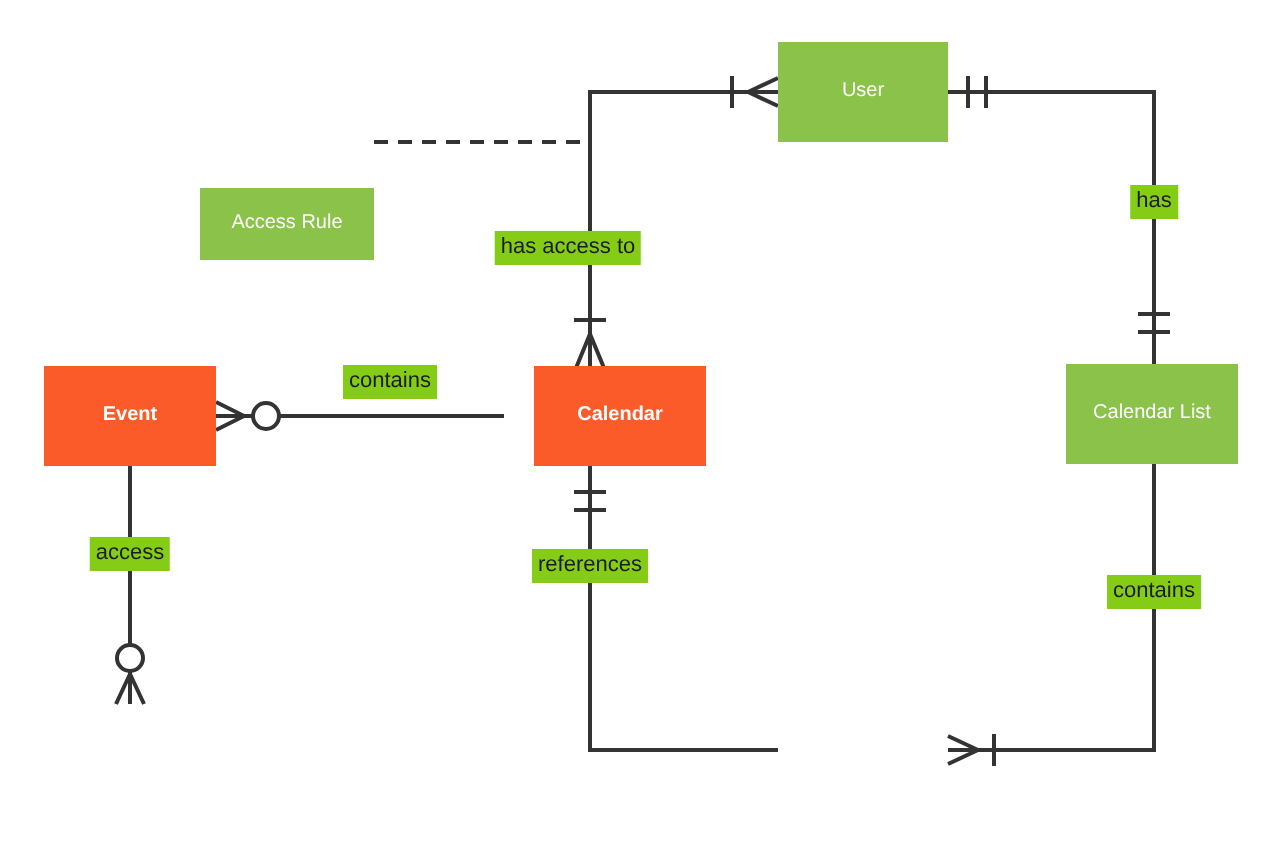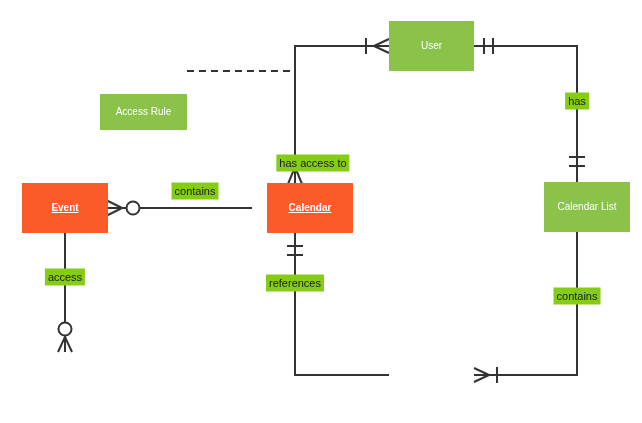--- a/index.html
+++ b/index.html
@@ -31,21 +31,20 @@
     font-size: 10px;
     line-height: 18px;
     padding: 2px;
     box-sizing: border-box;
     z-index: 2;
     cursor: default;
   }
   .entity.primary {
     background: #fb5a29;
     font-weight: bold;
-    text-decoration: underline;
   }
   .entity.secondary {
     background: #8bc34a;
     font-weight: normal;
   }
   .rel-label {
     position: absolute;
     transform: translate(-50%, -50%);
     background: #84cc16;
     color: #1c1c1c;
@@ -53,27 +52,27 @@
     line-height: 17px;
     padding: 0 3px;
     white-space: nowrap;
     z-index: 3;
   }
   
   #event          { left: 22px;  top: 183px; width: 86px; height: 50px; }
   #calendar       { left: 267px; top: 183px; width: 86px; height: 50px; }
   #access-rule    { left: 100px; top: 46px;  width: 87px; height: 36px; margin-top: 48px; }
   #user           { left: 389px; top: 21px;  width: 85px; height: 50px; }
-  #calendar-list  { left: 533px; top: 182px; width: 86px; height: 50px; margin-left: 11px; }
+  #calendar-list  { left: 533px; top: 182px; width: 86px; height: 50px; }
   #calendar-list-entry { left: 389px; top: 352px; width: 85px; height: 51px; }
   #attendee       { left: 22px;  top: 352px; width: 86px; height: 50px; }
   
   #lbl-contains-event   { left: 195px; top: 191px; }
   #lbl-invites          { left: 65px;  top: 277px; }
-  #lbl-has-access-to    { left: 313px; top: 124px; margin-top: 39px; }
+  #lbl-has-access-to    { left: 284px; top: 124px; }
   #lbl-has              { left: 577px; top: 101px; }
   #lbl-references       { left: 295px; top: 283px; }
   #lbl-contains-list    { left: 577px; top: 296px; }
 </style>
 </head>
 <body>
 
 <div class="canvas">
 
   <svg class="connectors" width="642" height="423" viewBox="0 0 642 423" fill="none" stroke="#333333" stroke-width="2">

